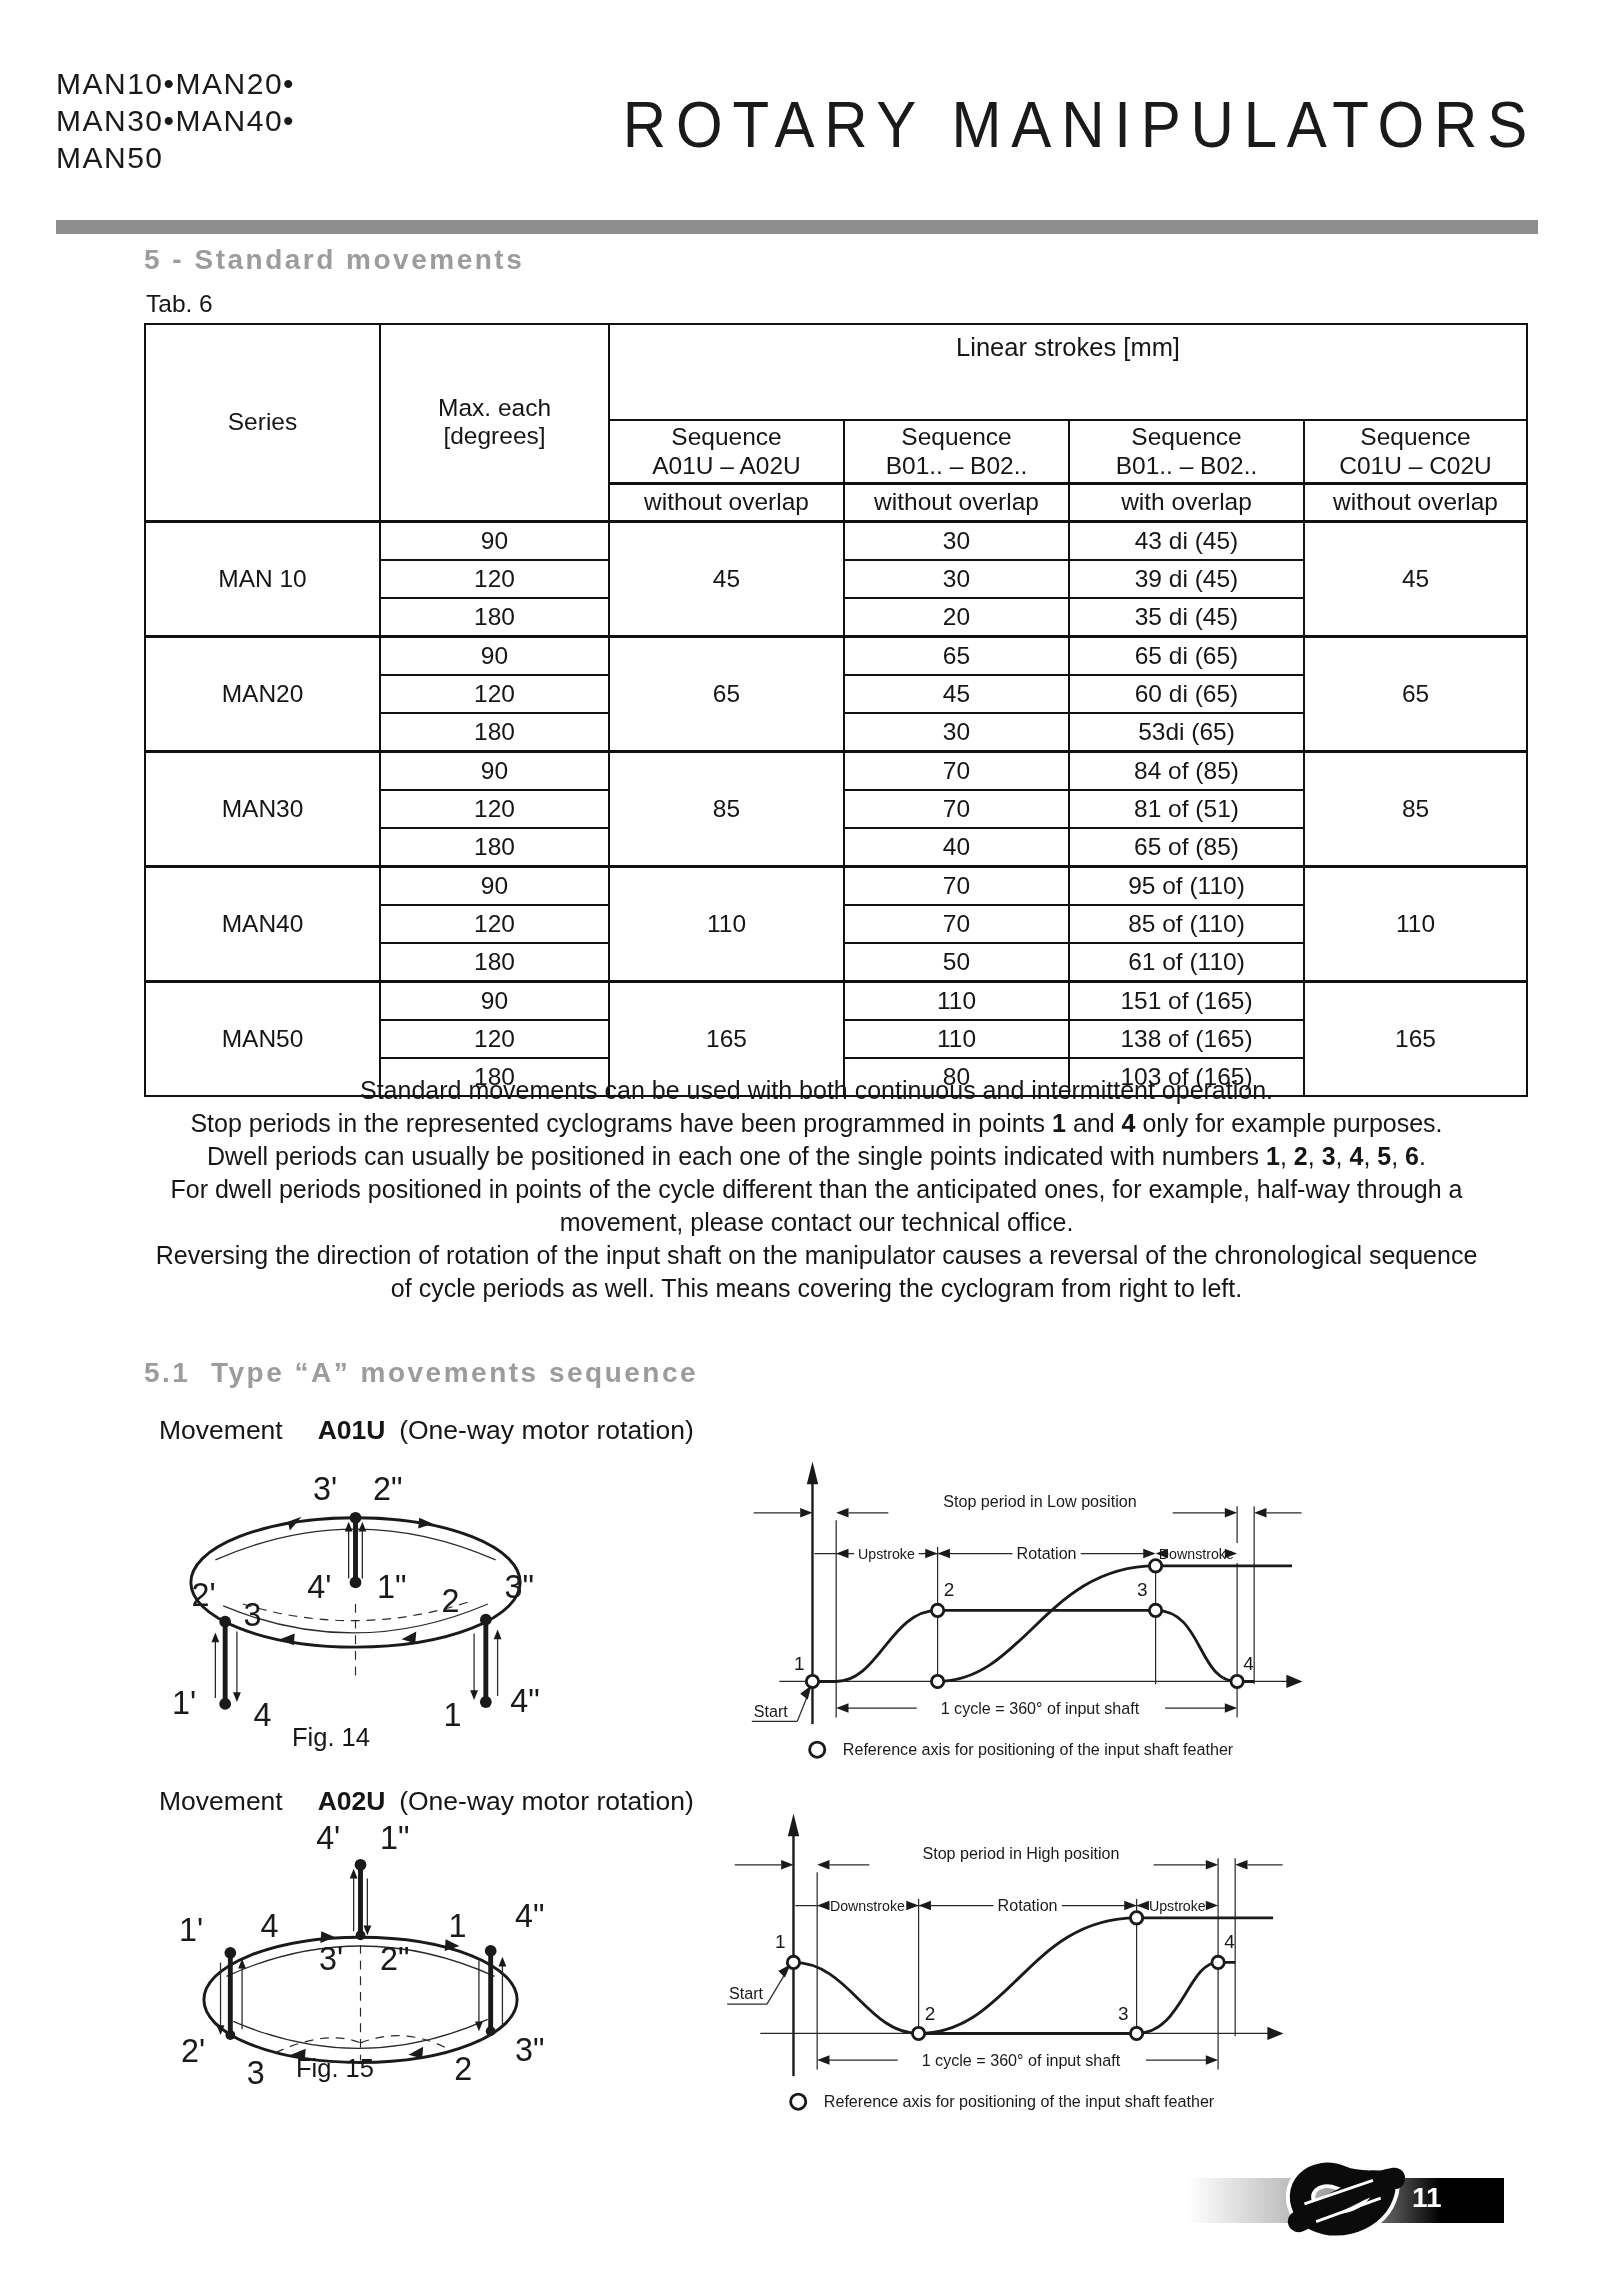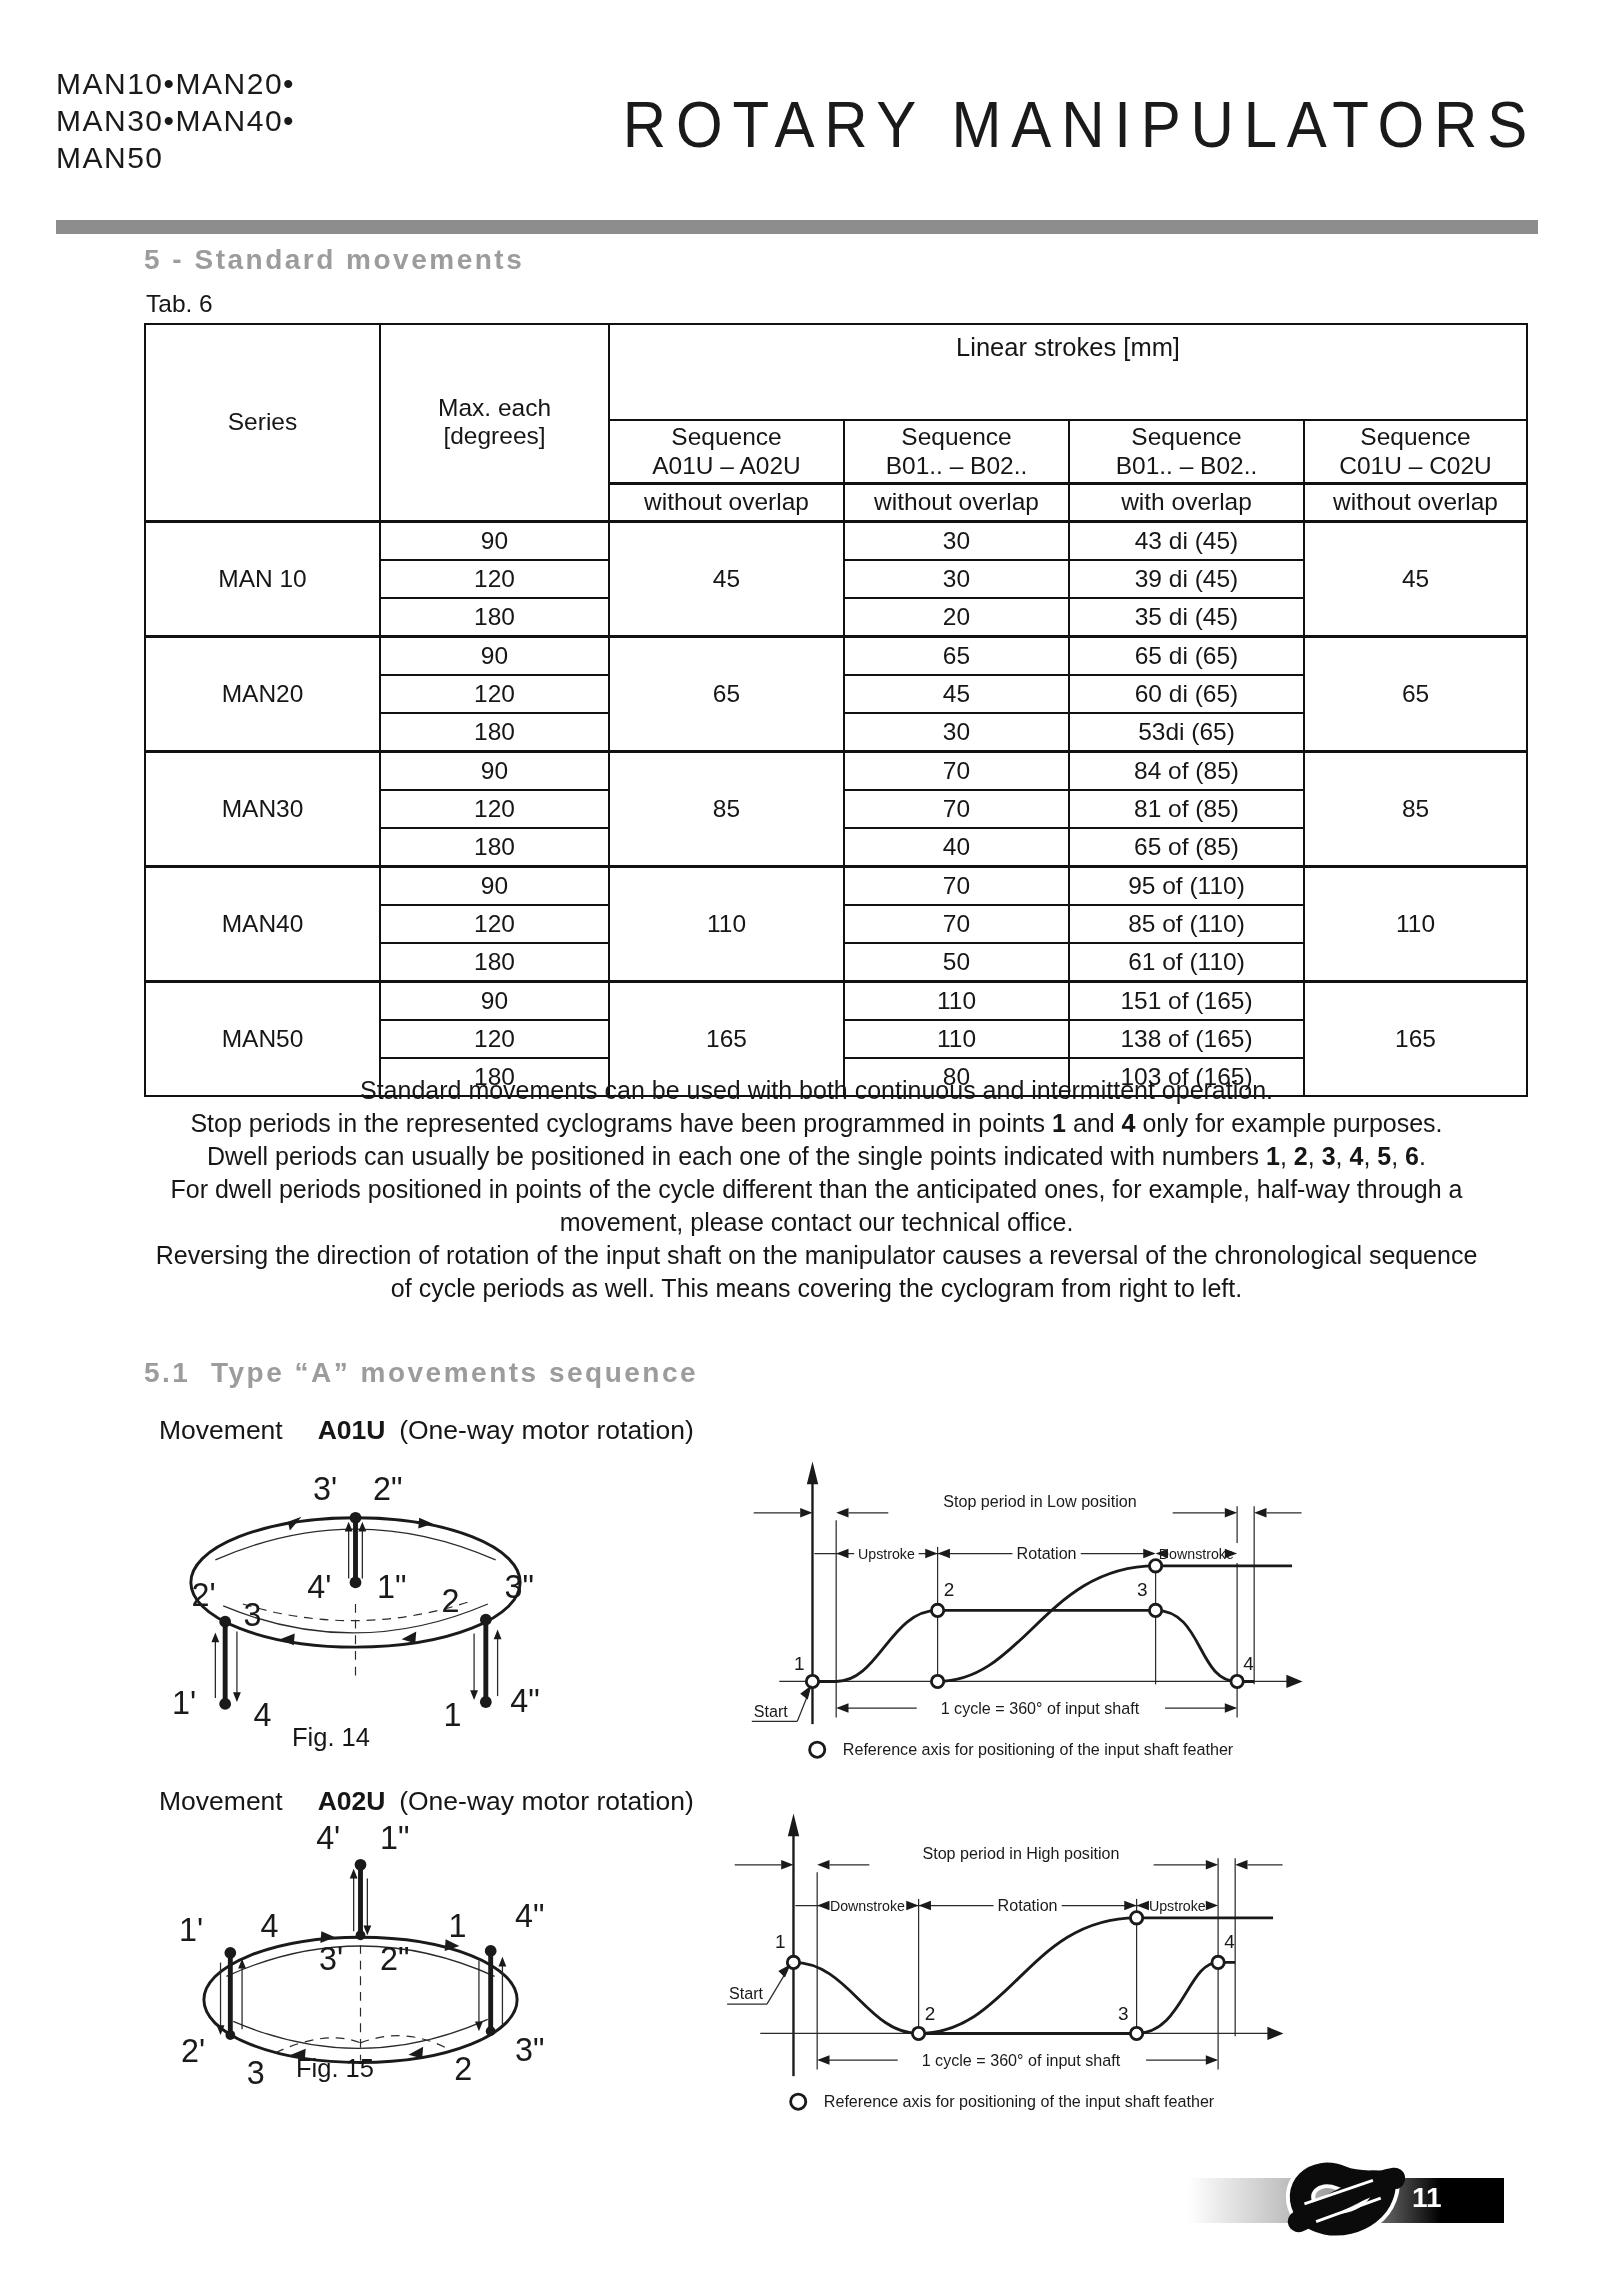--- a/index.html
+++ b/index.html
@@ -167,21 +167,21 @@
           <td rowspan="3">MAN30</td>
           <td>90</td>
           <td rowspan="3">85</td>
           <td>70</td>
           <td>84 of (85)</td>
           <td rowspan="3">85</td>
         </tr>
         <tr>
           <td>120</td>
           <td>70</td>
-          <td>81 of (85)</td>
+          <td>81 of (51)</td>
         </tr>
         <tr>
           <td>180</td>
           <td>40</td>
           <td>65 of (85)</td>
         </tr>
         <tr class="group-start">
           <td rowspan="3">MAN40</td>
           <td>90</td>
           <td rowspan="3">110</td>

